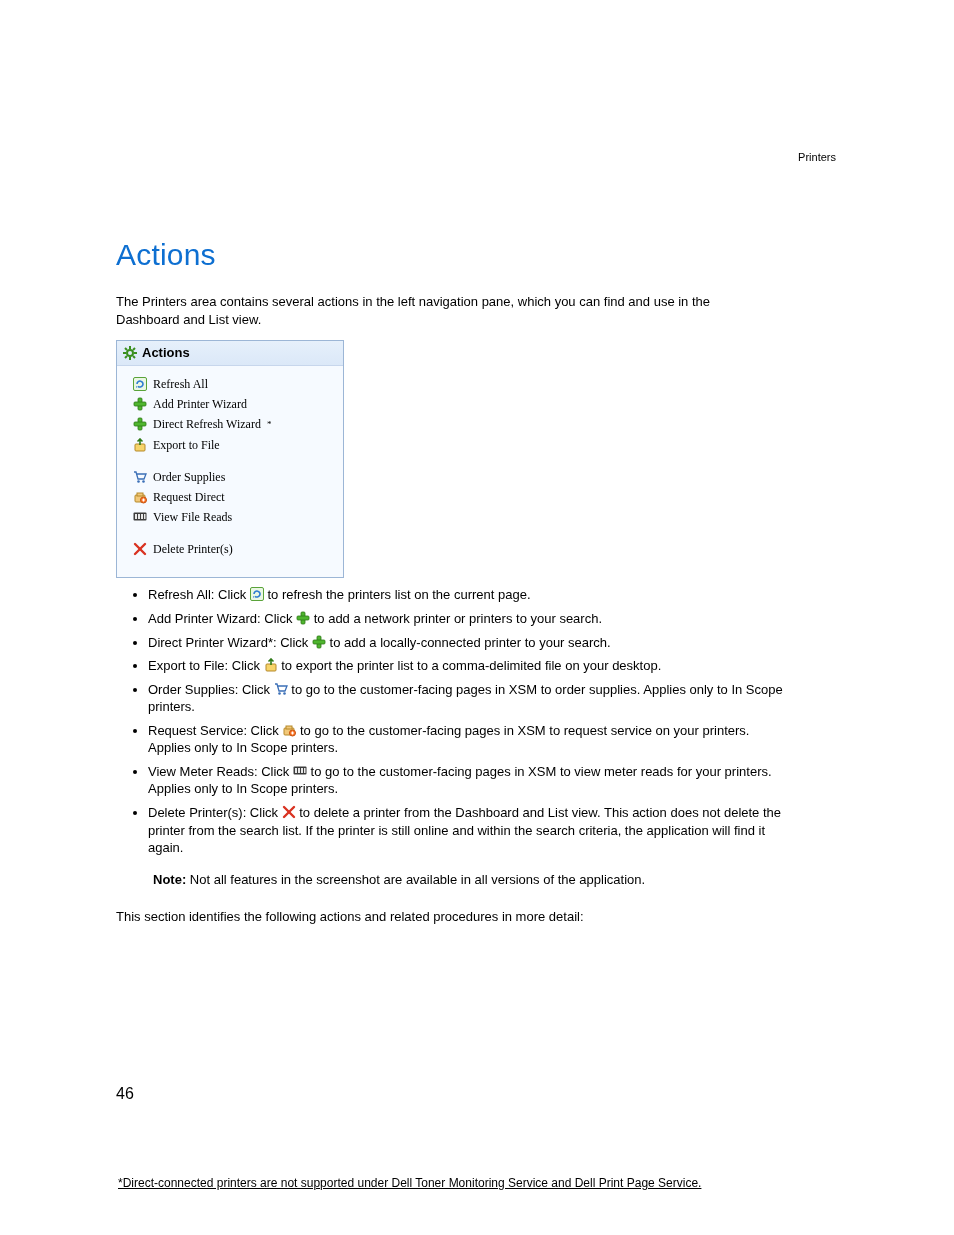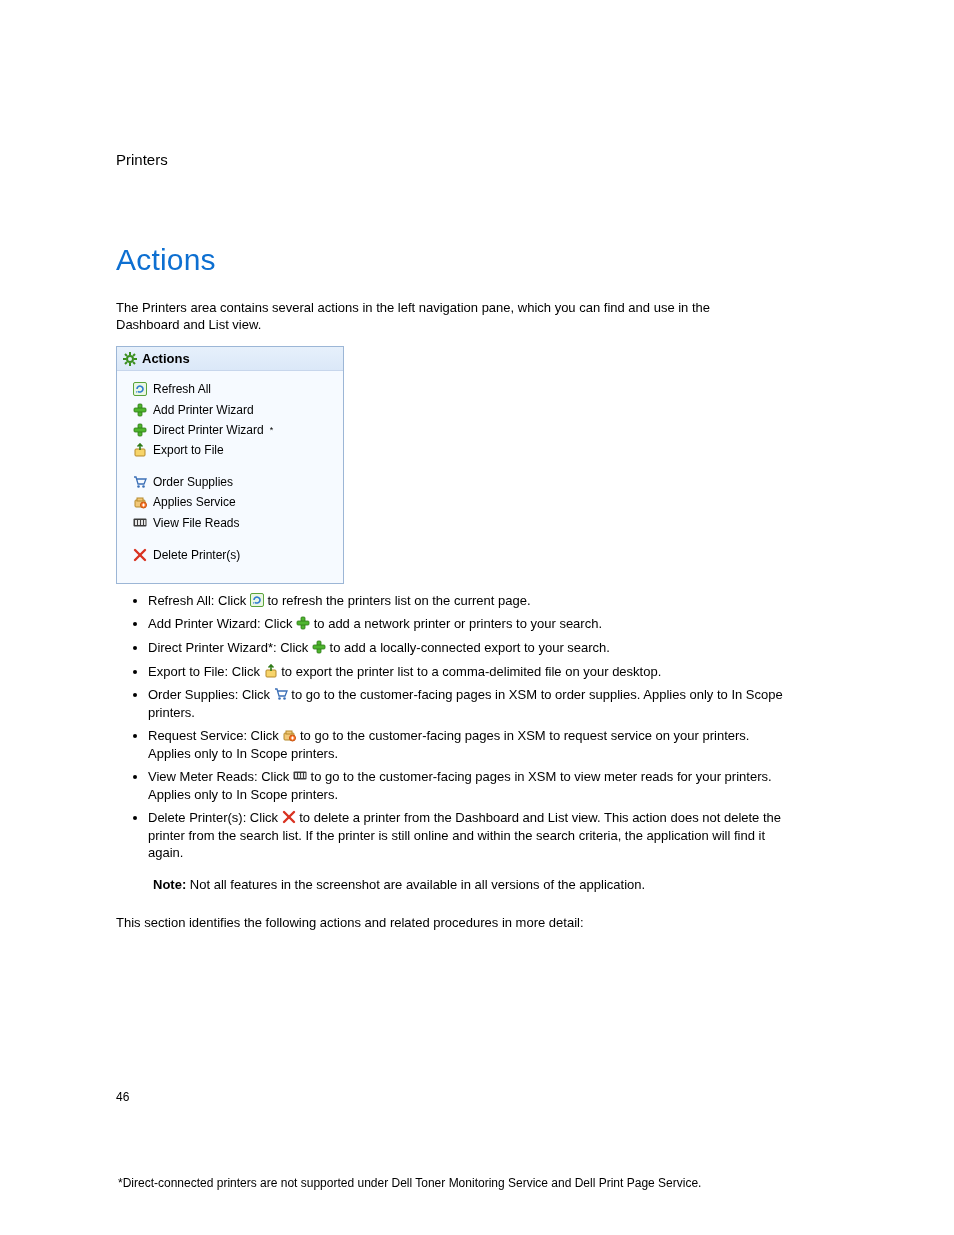--- a/index.html
+++ b/index.html
@@ -12,21 +12,22 @@
     line-height: 1.35;
   }
   .page {
     width: 954px;
     height: 1235px;
     position: relative;
     box-sizing: border-box;
     padding: 150px 118px 0 116px;
   }
   .header-label {
-    font-size: 15px;
+    font-size: 11px;
+    text-align: right;
   }
   h1.title {
     font-size: 30px;
     font-weight: 400;
     color: #0d6fd1;
     margin: 70px 0 18px 0;
     letter-spacing: 0.2px;
   }
   p { margin: 0 0 10px 0; }
   .intro { max-width: 640px; }
@@ -54,20 +55,21 @@
   }
   .panel-body .group { margin-bottom: 12px; }
   .panel-body .group:last-child { }
   .action-row {
     display: flex;
     align-items: center;
     gap: 6px;
     padding: 2px 0;
     cursor: pointer;
     color: #000;
+    font-family: Liberation Serif, serif;
   }
   .action-row .icon { width: 14px; height: 14px; display:inline-flex; align-items:center; justify-content:center; }
   .sup { font-size: 9px; vertical-align: super; }
 
   
   .icon svg { display:block; }
   .inline-icon { display:inline-block; vertical-align:-2px; width:14px; height:14px; line-height:0; }
   .inline-icon svg { display:block; width:14px; height:14px; }
 
   
@@ -76,27 +78,28 @@
   ul.plainlist { padding-left: 32px; margin: 4px 0 10px 0; }
   ul.plainlist li { margin: 4px 0; }
 
   .note { margin-top: 14px; max-width: 640px; margin-left: 37px; }
   .section-following { margin-top: 20px; }
 
   .page-number {
     position: absolute;
     left: 116px;
     bottom: 130px;
-    font-size: 12px;
+    font-size: 16px;
   }
   .footnote {
     position: absolute;
     left: 118px;
     bottom: 44px;
     font-size: 12px;
+    text-decoration: underline;
   }
 </style>
 </head>
 <body>
 
 <svg width="0" height="0" style="position:absolute">
   <defs>
     <g id="ic-gear">
       <circle cx="7" cy="7" r="3" fill="none" stroke="#3a8f1e" stroke-width="2"></circle>
       <g stroke="#3a8f1e" stroke-width="2">
@@ -181,21 +184,21 @@
               </svg>
             </span>
             <span>Add Printer Wizard</span>
           </div>
           <div class="action-row">
             <span class="icon">
               <svg width="14" height="14" viewBox="0 0 14 14">
                 <use href="#ic-plus"></use>
               </svg>
             </span>
-            <span>Direct Printer Wizard</span>
+            <span>Direct Refresh Wizard</span>
             <span class="sup">*</span>
           </div>
           <div class="action-row">
             <span class="icon">
               <svg width="14" height="14" viewBox="0 0 14 14">
                 <use href="#ic-export"></use>
               </svg>
             </span>
             <span>Export to File</span>
           </div>
@@ -208,21 +211,21 @@
               </svg>
             </span>
             <span>Order Supplies</span>
           </div>
           <div class="action-row">
             <span class="icon">
               <svg width="14" height="14" viewBox="0 0 14 14">
                 <use href="#ic-service"></use>
               </svg>
             </span>
-            <span>Applies Service</span>
+            <span>Request Direct</span>
           </div>
           <div class="action-row">
             <span class="icon">
               <svg width="14" height="14" viewBox="0 0 14 14">
                 <use href="#ic-meter"></use>
               </svg>
             </span>
             <span>View File Reads</span>
           </div>
         </div>
@@ -241,21 +244,21 @@
 
   <ul class="bullets" id="bullets">
       <li><span>Refresh All: Click </span><span class="inline-icon"><svg viewBox="0 0 14 14">
             <use href="#ic-refresh"></use>
           </svg></span><span> to refresh the printers list on the current page.</span></li>
       <li><span>Add Printer Wizard: Click </span><span class="inline-icon"><svg viewBox="0 0 14 14">
             <use href="#ic-plus"></use>
           </svg></span><span> to add a network printer or printers to your search.</span></li>
       <li><span>Direct Printer Wizard*: Click </span><span class="inline-icon"><svg viewBox="0 0 14 14">
             <use href="#ic-plus"></use>
-          </svg></span><span> to add a locally-connected export to your search.</span></li>
+          </svg></span><span> to add a locally-connected printer to your search.</span></li>
       <li><span>Export to File: Click </span><span class="inline-icon"><svg viewBox="0 0 14 14">
             <use href="#ic-export"></use>
           </svg></span><span> to export the printer list to a comma-delimited file on your desktop.</span></li>
       <li><span>Order Supplies: Click </span><span class="inline-icon"><svg viewBox="0 0 14 14">
             <use href="#ic-cart"></use>
           </svg></span><span> to go to the customer-facing pages in XSM to order supplies. Applies only to In Scope printers.</span></li>
       <li><span>Request Service: Click </span><span class="inline-icon"><svg viewBox="0 0 14 14">
             <use href="#ic-service"></use>
           </svg></span><span> to go to the customer-facing pages in XSM to request service on your printers. Applies only to In Scope printers.</span></li>
       <li><span>View Meter Reads: Click </span><span class="inline-icon"><svg viewBox="0 0 14 14">

